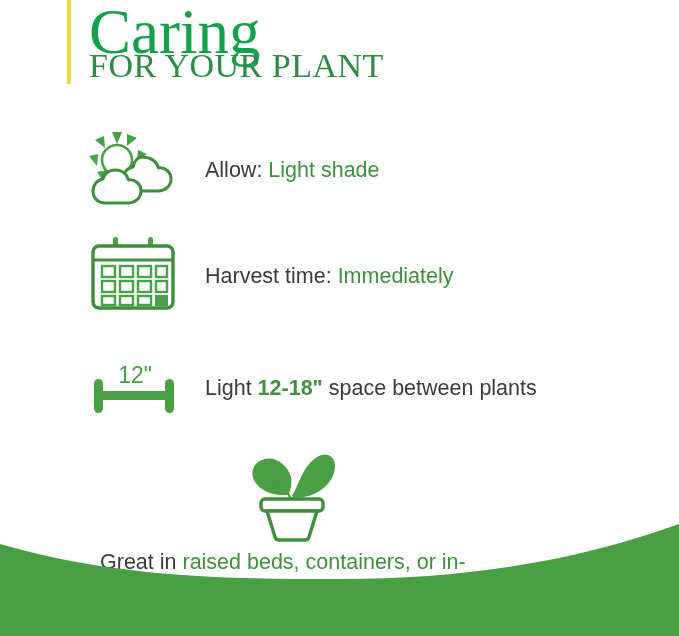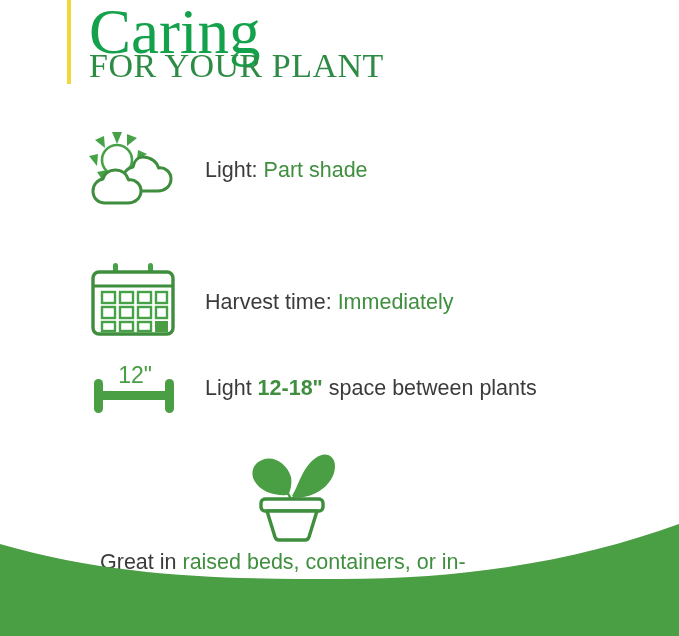--- a/index.html
+++ b/index.html
@@ -89,21 +89,21 @@
   }
   .hl {
     color: #3F8F3F;
   }
   .hl-bold {
     color: #3F8F3F;
     font-weight: bold;
   }
 
   #row-light   { top: 126px; height: 88px; }
-  #row-harvest { top: 261px; height: 82px; }
+  #row-harvest { top: 235px; height: 82px; }
   #row-space   { top: 355px; height: 66px; }
   #row-great   { top: 442px; height: 100px; flex-direction: column; }
 
   #row-great .row-text {
     white-space: normal;
     width: 400px;
     line-height: 31px;
   }
 
   
@@ -145,22 +145,22 @@
         <circle cx="32" cy="34" r="15" fill="none" stroke="#47A247" stroke-width="2.6"></circle>
 
         <path d="M58,31 C66,31 72,36 73.5,42 C80,41 86,46 86,53 C86,60 80,65 73,65
                  L50,65 C43,65 38,60 38,53 C38,47 42,42 48,41 C49,35 53,31 58,31 Z" fill="#ffffff" stroke="#3E8E3E" stroke-width="3" stroke-linejoin="round"></path>
 
         <path d="M30,44 C37,44 42,48 43.5,54 C50,53 56,58 56,65 C56,72 50,77 43,77
                  L20,77 C13,77 8,72 8,65 C8,59 12,54 18,53 C19,48 24,44 30,44 Z" fill="#ffffff" stroke="#3E8E3E" stroke-width="3" stroke-linejoin="round"></path>
       </svg>
     </div>
     <div class="row-text">
-      <span>Light:</span>
-      <span class="hl">Part shade</span>
+      <span>Allow:</span>
+      <span class="hl">Light shade</span>
     </div>
   </div>
 
   <div class="row" id="row-harvest">
     <div class="icon-cell">
       <svg width="100" height="82" viewBox="0 0 100 82" aria-hidden="true">
 
         <rect x="28" y="2" width="5" height="16" rx="2.5" fill="#47A247"></rect>
         <rect x="63" y="2" width="5" height="16" rx="2.5" fill="#47A247"></rect>
 

